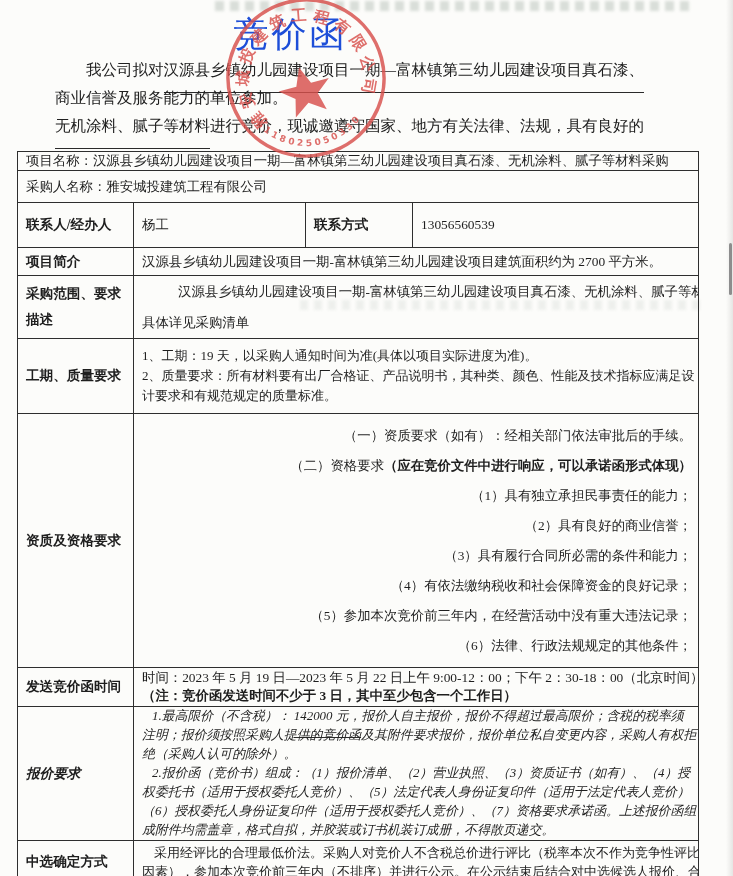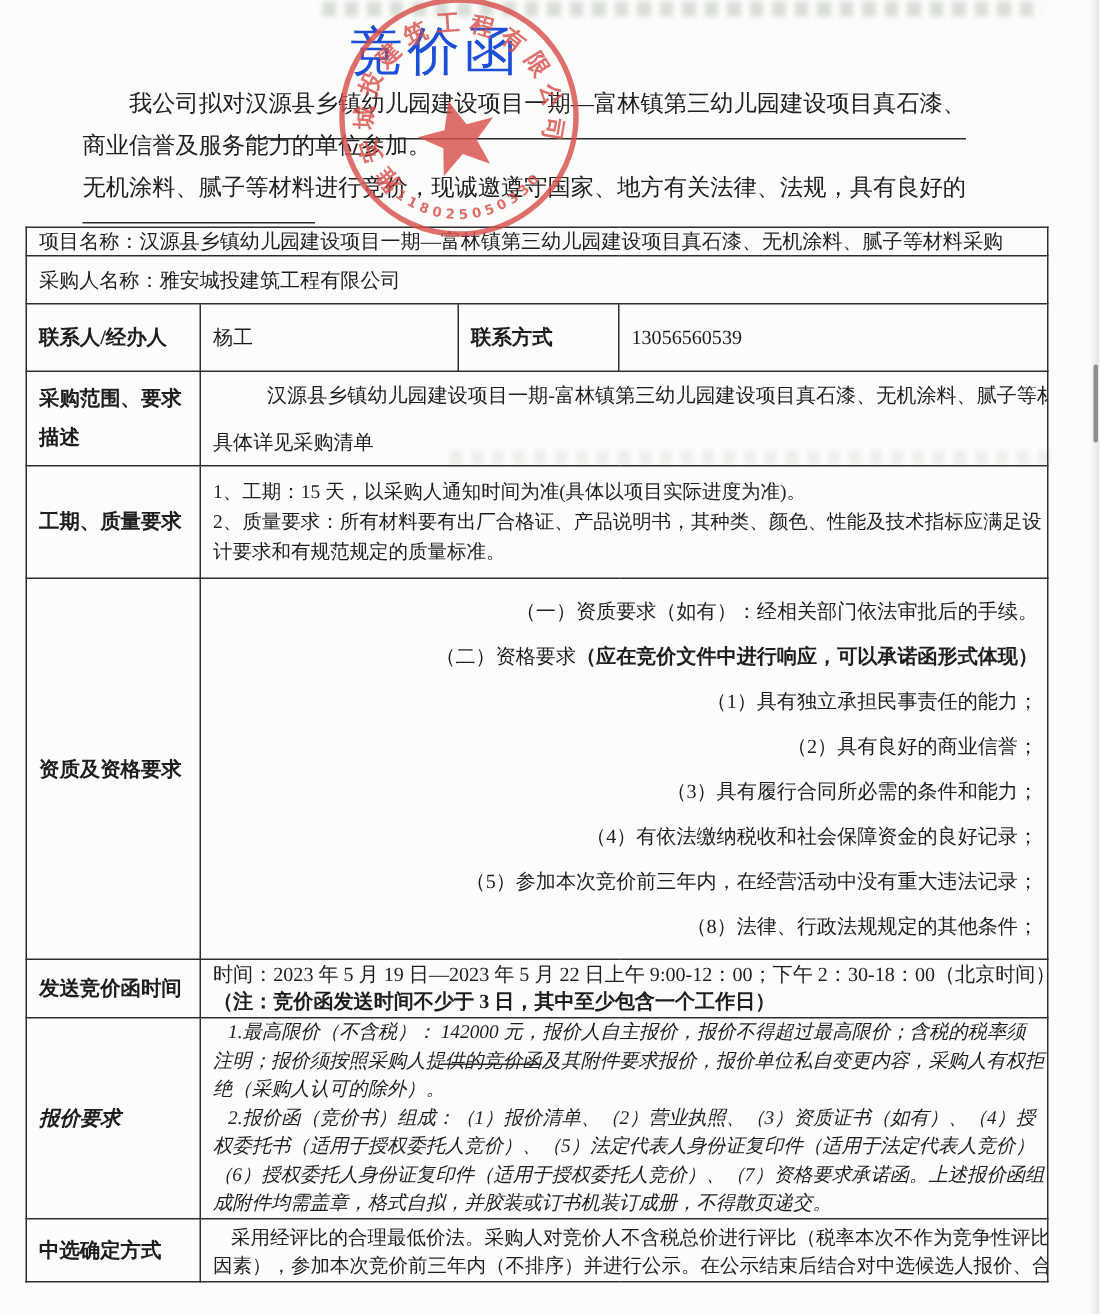--- a/index.html
+++ b/index.html
@@ -123,52 +123,58 @@
         </td>
   </tr>
 
   <tr class="r3">
     <td class="lbl">联系人/经办人</td>
     <td>杨工</td>
     <td class="lbl">联系方式</td>
     <td>13056560539</td>
   </tr>
 
+  <tr class="r4">
+    <td class="lbl">项目简介</td>
+    <td colspan="3">
+          <div class="ln">汉源县乡镇幼儿园建设项目一期-富林镇第三幼儿园建设项目建筑面积约为 2700 平方米。</div>
+        </td>
+  </tr>
 
   <tr class="r5">
     <td class="lbl">
       <div>采购范围、要求</div>
       <div>描述</div>
     </td>
     <td colspan="3">
       <div class="ln ind2">汉源县乡镇幼儿园建设项目一期-富林镇第三幼儿园建设项目真石漆、无机涂料、腻子等材料，</div>
       <div class="ln">具体详见采购清单</div>
     </td>
   </tr>
 
   <tr class="r6">
     <td class="lbl">工期、质量要求</td>
     <td colspan="3">
-      <div class="ln">1、工期：15 天，以采购人通知时间为准(具体以项目实际进度为准)。</div>
+      <div class="ln">1、工期：19 天，以采购人通知时间为准(具体以项目实际进度为准)。</div>
       <div class="ln">2、质量要求：所有材料要有出厂合格证、产品说明书，其种类、颜色、性能及技术指标应满足设</div>
       <div class="ln">计要求和有规范规定的质量标准。</div>
     </td>
   </tr>
 
   <tr class="r7">
     <td class="lbl">资质及资格要求</td>
     <td colspan="3">
       <div class="ln">（一）资质要求（如有）：经相关部门依法审批后的手续。</div>
       <div class="ln"><span>（二）资格要求</span><span class="b">（应在竞价文件中进行响应，可以承诺函形式体现）</span></div>
       <div class="ln">（1）具有独立承担民事责任的能力；</div>
       <div class="ln">（2）具有良好的商业信誉；</div>
       <div class="ln">（3）具有履行合同所必需的条件和能力；</div>
       <div class="ln">（4）有依法缴纳税收和社会保障资金的良好记录；</div>
       <div class="ln">（5）参加本次竞价前三年内，在经营活动中没有重大违法记录；</div>
-      <div class="ln">（8）法律、行政法规规定的其他条件；</div>
+      <div class="ln">（6）法律、行政法规规定的其他条件；</div>
     </td>
   </tr>
 
   <tr class="r8">
     <td class="lbl">发送竞价函时间</td>
     <td colspan="3">
       <div class="ln">时间：2023 年 5 月 19 日—2023 年 5 月 22 日上午 9:00-12：00；下午 2：30-18：00（北京时间）。</div>
       <div class="ln b">（注：竞价函发送时间不少于 3 日，其中至少包含一个工作日）</div>
     </td>
   </tr>

